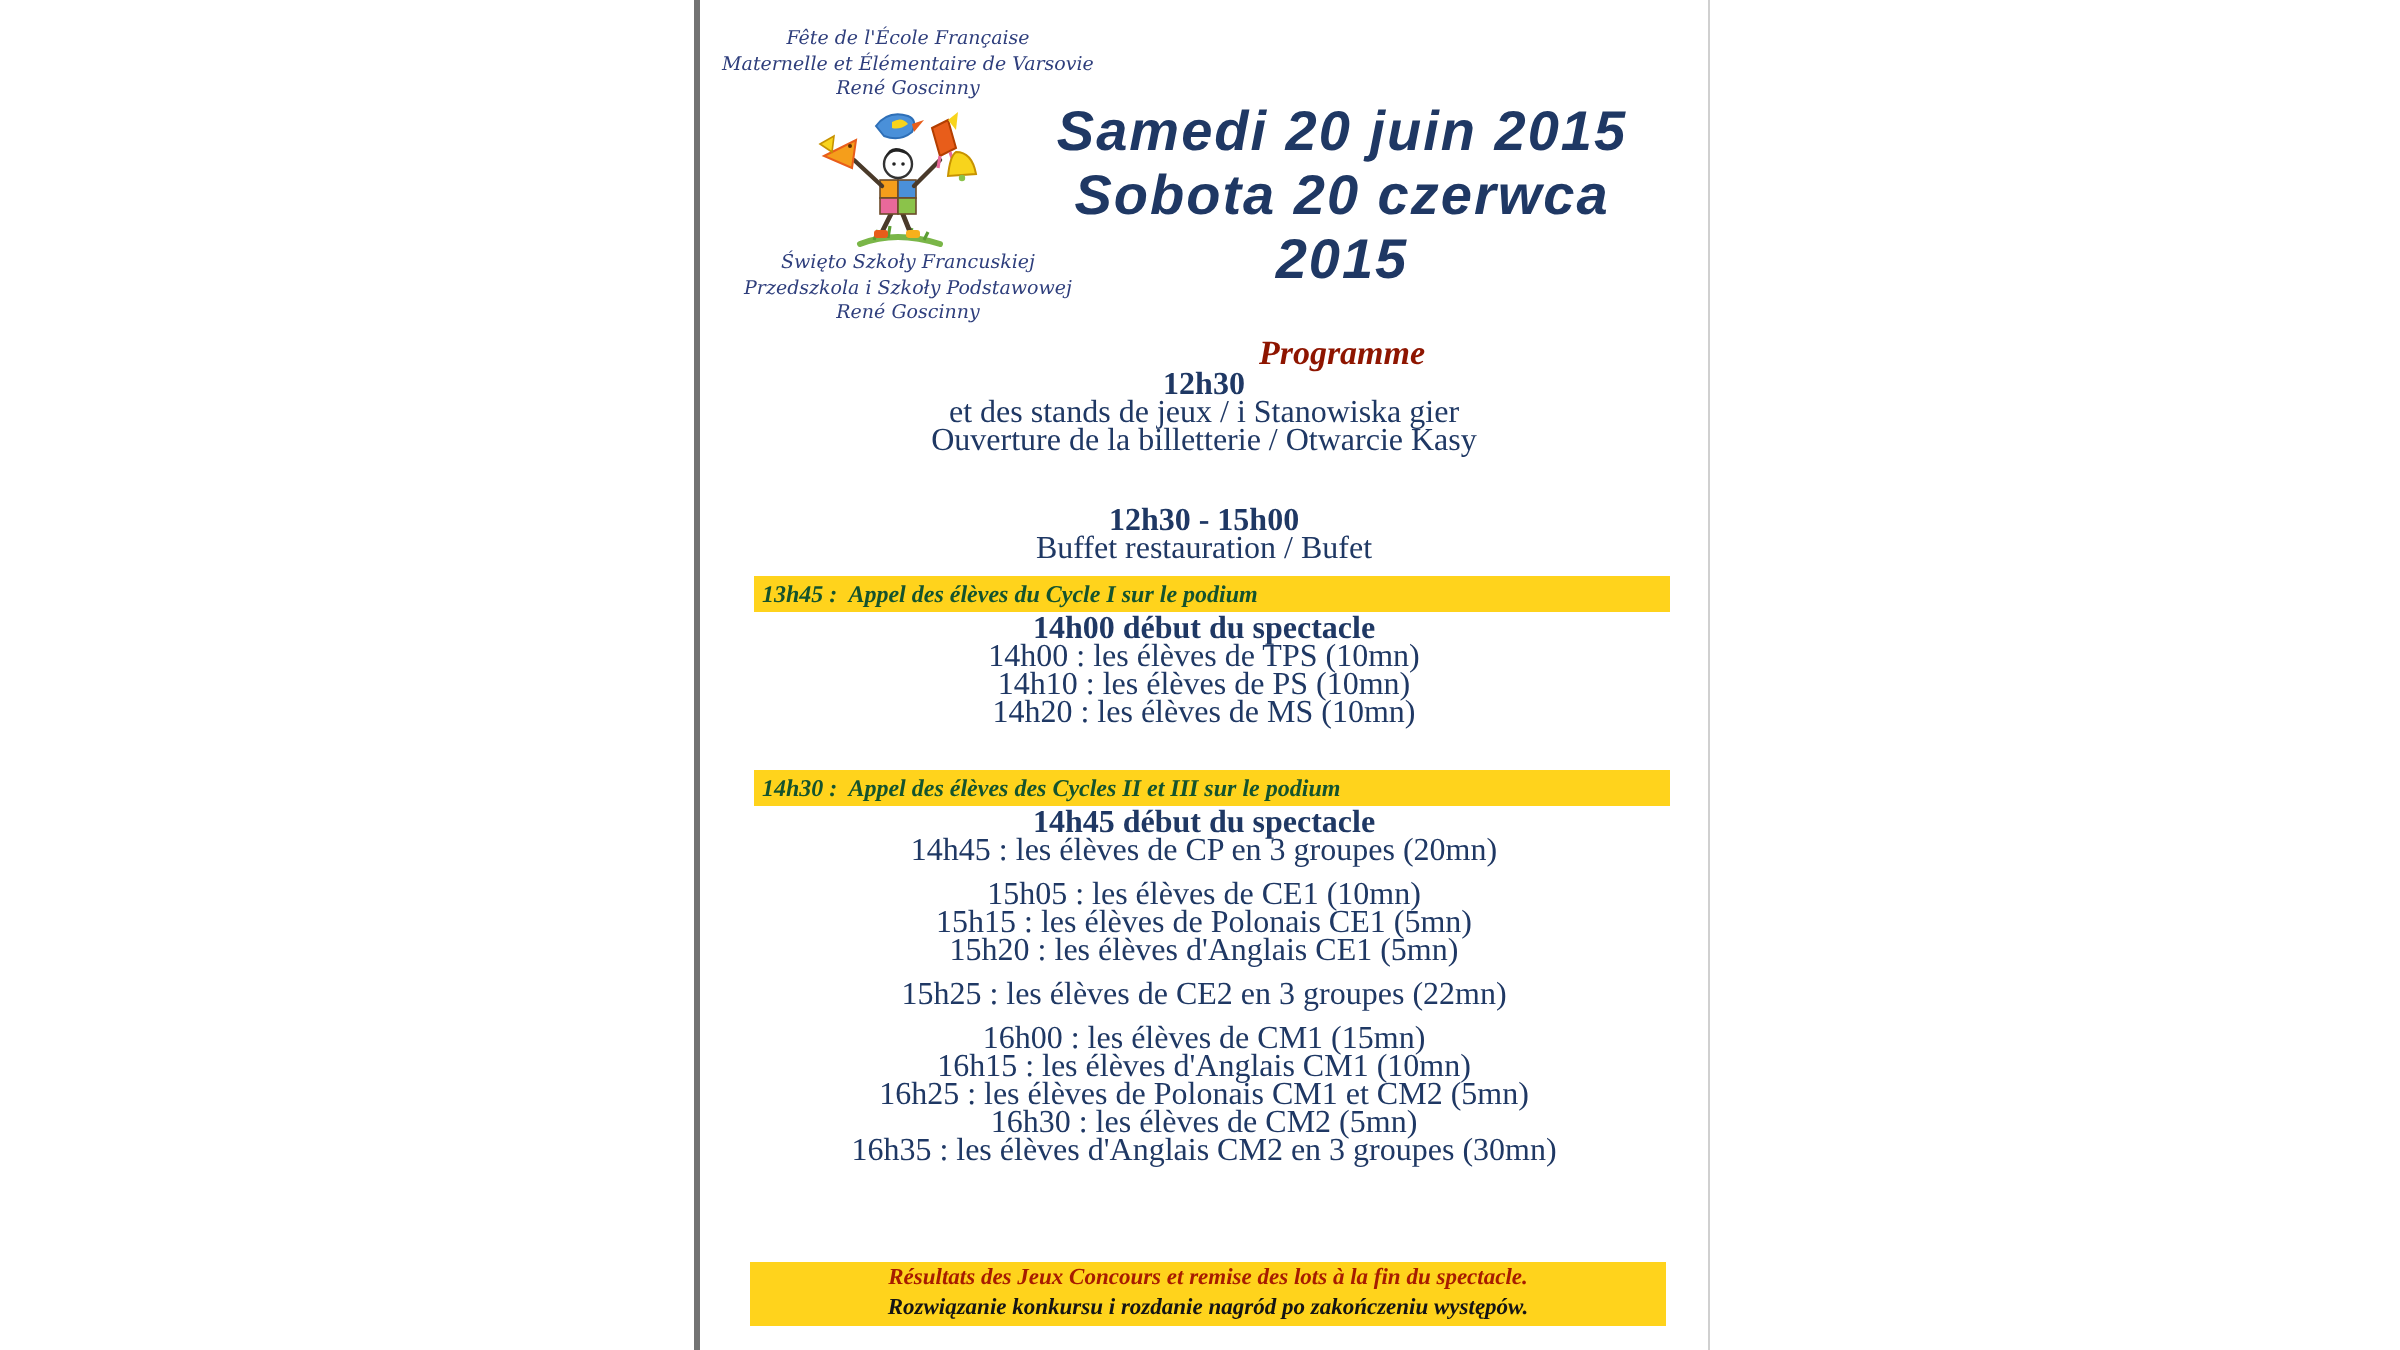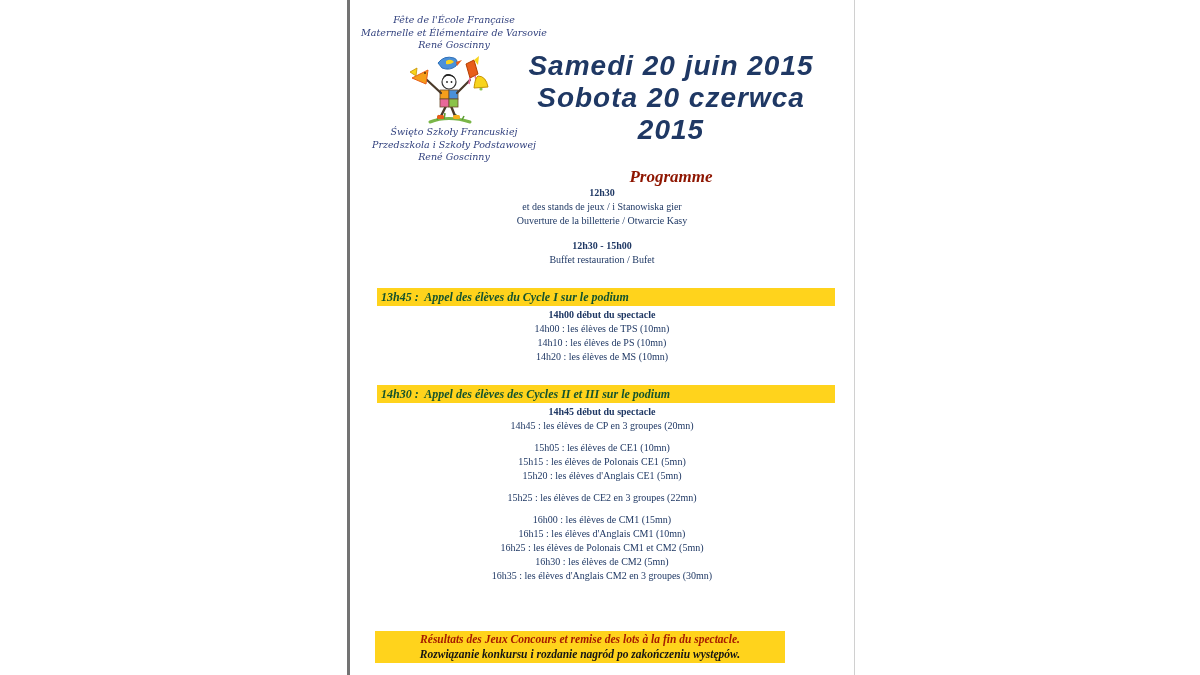--- a/index.html
+++ b/index.html
@@ -20,36 +20,36 @@
 
   
   .dates{position:absolute;left:156px;top:50px;width:330px;text-align:center;
       font-family:"Liberation Sans", sans-serif;font-weight:bold;font-style:italic;
       font-size:28px;line-height:32px;letter-spacing:1px;color:#1F3864;}
   .programme{position:absolute;left:156px;top:127px;width:330px;text-align:center;
       font-weight:bold;font-style:italic;font-size:17px;color:#8E1500;margin-top:40px;}
 
   
   .body-block{position:absolute;left:0;width:100%;text-align:center;
-      font-size:10px;line-height:14px;color:#1F3864;}
+      font-size:16px;line-height:14px;color:#1F3864;}
   .pre-block{top:186px;}
   .content1{top:308px;}
   .content2{top:405px;}
   .b{font-weight:bold;}
-  .gap{margin-top:11px;}
+  .gap{margin-top:26px;}
   .grp{margin-top:8px;}
 
   
   .banner{position:absolute;left:27px;width:454px;height:18px;line-height:18px;
       background:#FFD31C;padding-left:4px;white-space:pre;
       font-weight:bold;font-style:italic;font-size:12px;color:#14532d;}
   .banner1{top:288px;}
   .banner2{top:385px;}
 
-  .footer-banner{position:absolute;left:25px;top:631px;width:410px;background:#FFD31C;
+  .footer-banner{position:absolute;left:25px;top:631px;width:458px;background:#FFD31C;
       text-align:center;font-weight:bold;font-style:italic;font-size:11.5px;
       line-height:15px;padding:1px 0;}
   .footer-line-fr{color:#A61C00;}
   .footer-line-pl{color:#141414;}
 </style>
 </head>
 <body>
 
 <div class="page">
 

